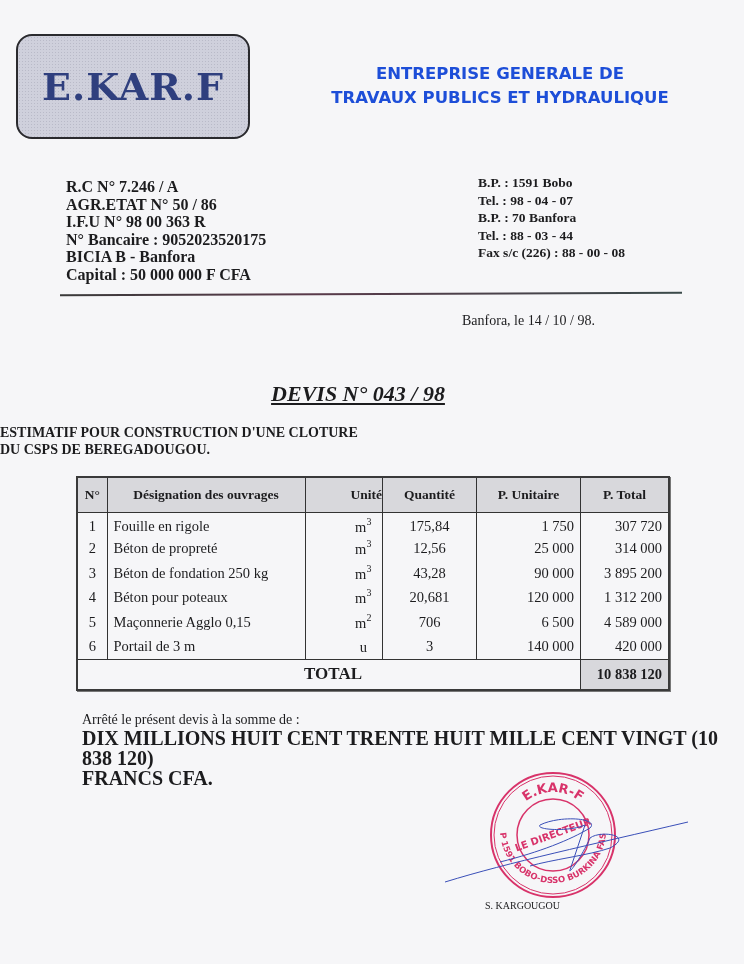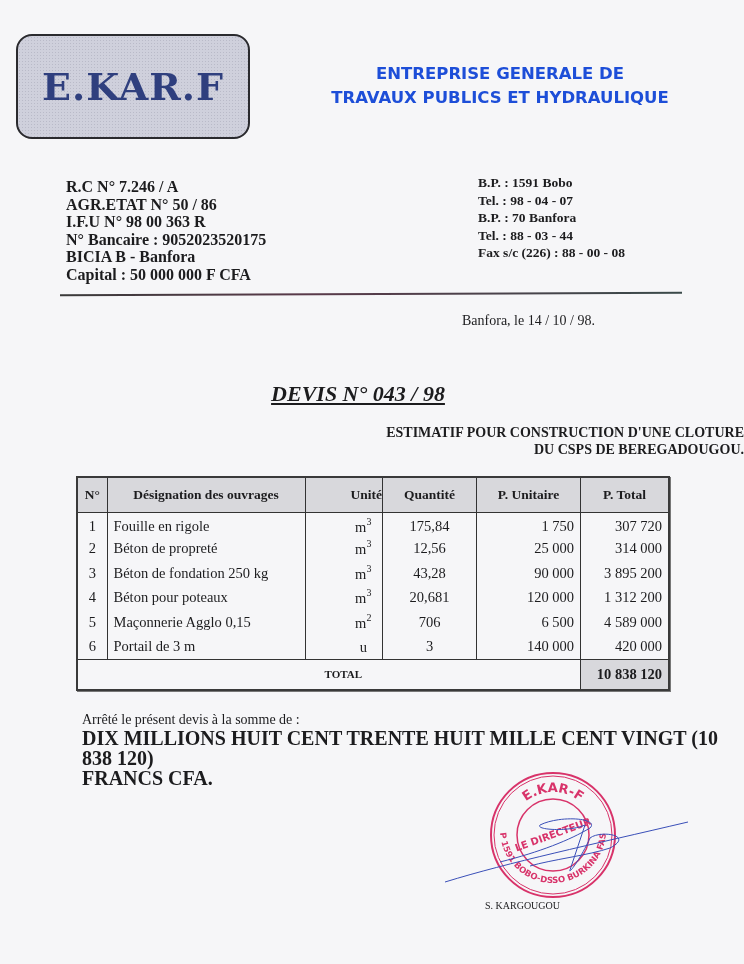--- a/index.html
+++ b/index.html
@@ -34,21 +34,21 @@
     transform: rotate(-0.25deg);
   }
 
   .place-date { position: absolute; left: 438px; top: 313px; font-size: 14px; margin-left: 24px; }
 
   .devis-title {
     position: absolute; left: 0; width: 716px; top: 381px; text-align: center;
     font-size: 22px; font-weight: bold; font-style: italic; text-decoration: underline;
   }
   .subtitle {
-    position: absolute; left: 0; width: 744px; top: 424px; text-align: right;
+    position: absolute; left: 0; width: 744px; top: 424px; text-align: left;
     font-weight: bold; font-size: 14px; line-height: 17px;
   }
 
   .table-wrap {
     position: absolute; left: 76px; top: 476px; width: 594px;
     border: 2px solid #3a3a3a;
     box-shadow: 1px 1px 0 #777;
   }
   table { width: 100%; border-collapse: collapse; font-size: 14.5px; }
   th {
@@ -60,21 +60,21 @@
   td:last-child { border-right: none; }
   tbody tr:first-child td { padding-top: 4px; }
   .c-no { width: 29px; text-align: center; }
   .c-des { width: 198px; text-align: left; }
   .c-unit { width: 62px; text-align: center; padding-left: 45px; }
   .c-qty { width: 94px; text-align: center; }
   .c-pu { width: 104px; text-align: right; }
   .c-pt { text-align: right; }
   sup { font-size: 10px; position: relative; top: -1px; }
   .total-row td { border-top: 1px solid #333; height: 30px; font-weight: bold; }
-  .total-label { text-align: right; padding-right: 218px !important; font-size: 11px; }
+  .total-label { text-align: right; padding-right: 218px !important; font-size: 17px; }
   .total-value { background: #d8d8dc; text-align: right; }
 
   .arrete { position: absolute; left: 82px; top: 712px; font-size: 14px; }
   .amount-words { position: absolute; left: 82px; top: 728px; font-weight: bold; font-size: 20px; line-height: 20px; }
 
   .stamp { position: absolute; left: 488px; top: 770px; width: 130px; height: 130px; }
   .signature { position: absolute; left: 440px; top: 800px; width: 250px; height: 90px; }
   .signer { position: absolute; left: 485px; top: 900px; font-weight: normal; font-size: 10px; }
 </style>
 </head>

